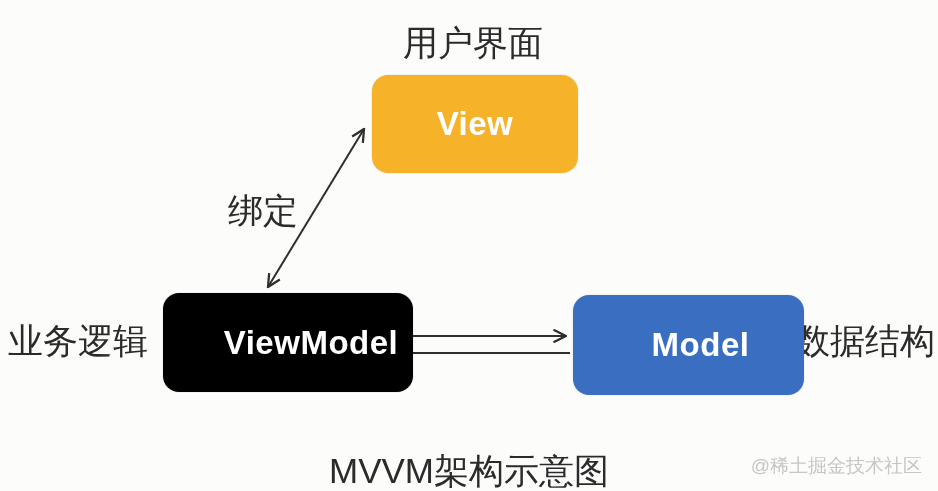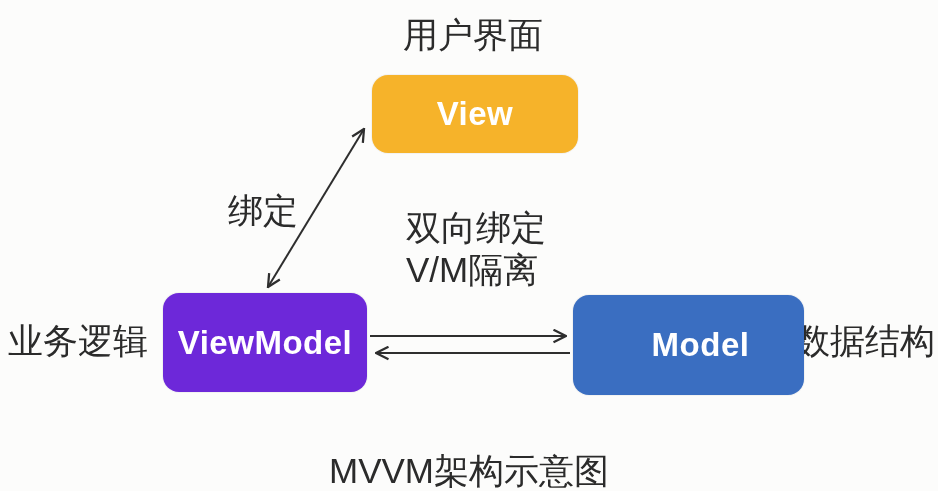--- a/index.html
+++ b/index.html
@@ -24,30 +24,30 @@
     border-radius: 16px;
     display: flex;
     align-items: center;
     justify-content: center;
     color: #ffffff;
     font-weight: bold;
     font-size: 33px;
     letter-spacing: 0.5px;
     box-shadow: 0 0 0 1px rgba(0,0,0,0.04);
   }
-  .node-view      { left: 372px; top: 75px;  width: 206px; height: 78px;  }
+  .node-view      { left: 372px; top: 75px;  width: 206px; height: 98px;  }
   .node-viewmodel { left: 163px; top: 293px; width: 204px; height: 99px;  }
   .node-model     { left: 573px; top: 295px; width: 207px; height: 100px; padding-left: 24px; }
   .caption {
     position: absolute;
     font-size: 35px;
     white-space: nowrap;
     line-height: 1.1;
   }
-  .caption-view      { left: 403px; top: 16px;  }
+  .caption-view      { left: 403px; top: 24px;  }
   .caption-viewmodel { left: 8px;   top: 322px; }
   .caption-model     { left: 795px; top: 322px; }
   .edge-label {
     position: absolute;
     font-size: 35px;
     white-space: nowrap;
   }
   .label-binding { left: 228px; top: 180px; }
   .label-update  { left: 442px; top: 363px; }
   .note-two-way {
@@ -89,28 +89,25 @@
     <line x1="570" y1="353" x2="376" y2="353" stroke-width="2" marker-end="url(#ah)" stroke="#2E2E2E"></line>
   </svg>
 
   <div class="caption caption-view" style="color: rgb(43, 43, 43);">用户界面</div>
   <div class="caption caption-viewmodel" style="color: rgb(43, 43, 43);">业务逻辑</div>
   <div class="caption caption-model" style="color: rgb(43, 43, 43); text-align: center;">数据结构</div>
 
   <div class="node node-view" style="background-color: rgb(246, 179, 42);">
     <span>View</span>
   </div>
-  <div class="node node-viewmodel" style="background-color: #6d28d9;">
+  <div class="node node-viewmodel" style="background-color: #000000; padding-left: 46px;">
     <span>ViewModel</span>
   </div>
   <div class="node node-model" style="background-color: rgb(58, 110, 193);">
     <span>Model</span>
   </div>
 
   <div class="edge-label label-binding" style="color: rgb(43, 43, 43); margin-top: 8px;">绑定</div>
-  <div class="note-two-way" style="color: rgb(43, 43, 43);">
-    <div>双向绑定</div>
-    <div>V/M隔离</div>
-  </div>
 
   <div class="diagram-title" style="color: rgb(43, 43, 43);">MVVM架构示意图</div>
+  <div class="watermark" style="color: rgb(198, 198, 198);">@稀土掘金技术社区</div>
 
 </div>
 
 </body></html>

